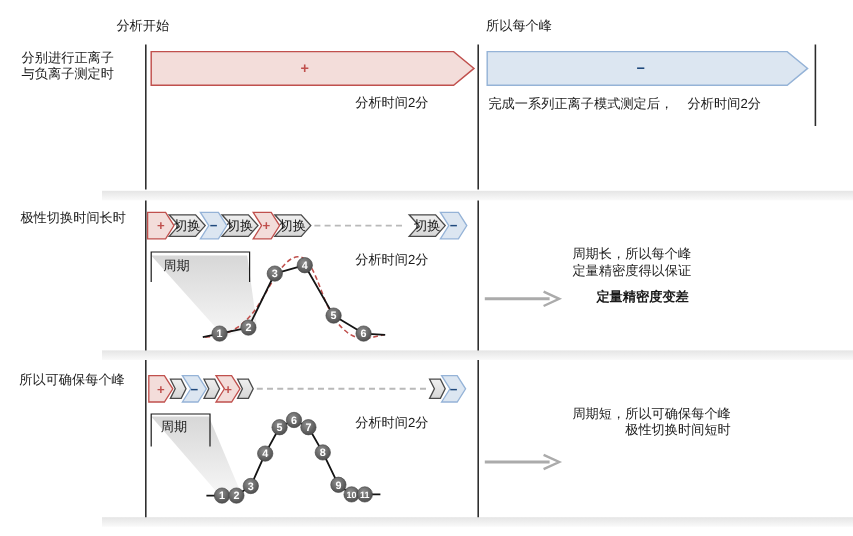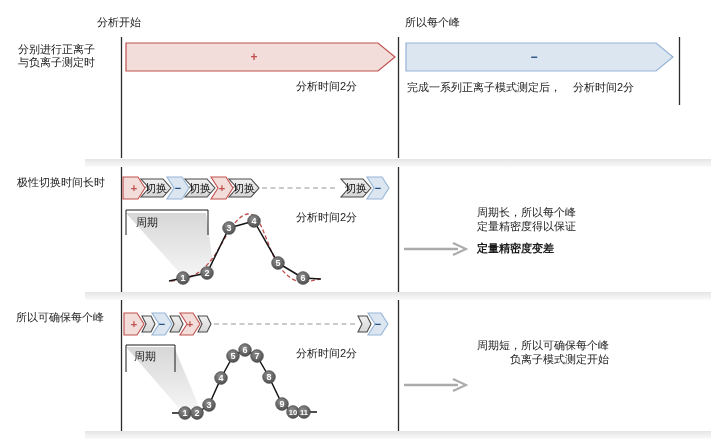--- a/index.html
+++ b/index.html
@@ -1,20 +1,20 @@
 <!DOCTYPE html>
 <html><head>
 <meta charset="utf-8">
 <style>
   html,body{margin:0;padding:0;background:#fff;}
   #stage{position:relative;width:711px;height:447px;background:#fff;overflow:hidden;
          font-family:"Liberation Sans",sans-serif;color:#1a1a1a;}
   .txt{position:absolute;font-size:11px;line-height:13px;white-space:nowrap;text-align:right;}
   .rt{text-align:left;}
-  .bold{font-weight:bold;}
+  .bold{font-weight:bold;margin-left:20px;}
   .note{line-height:14px;}
   .band{position:absolute;left:85px;width:626px;height:8px;
         background:linear-gradient(#e5e5e5,#fafafa);}
   svg{position:absolute;left:0;top:0;}
 </style>
 </head>
 <body>
 
 <div id="stage">
 
@@ -163,16 +163,16 @@
     <div>周期长，所以每个峰</div>
     <div>定量精密度得以保证</div>
   </div>
   <div class="txt bold" style="left:477px;top:242px">定量精密度变差</div>
 
   <div class="txt" style="left:16px;top:311px">所以可确保每个峰</div>
   <div class="txt" style="left:134px;top:350px">周期</div>
   <div class="txt rt" style="left:296px;top:347px;width:100px">分析时间2分</div>
   <div class="txt note" style="left:477px;top:338px">
     <div>周期短，所以可确保每个峰</div>
-    <div>负离子模式测定开始</div>
+    <div>极性切换时间短时</div>
   </div>
 
 </div>
 
 </body></html>

